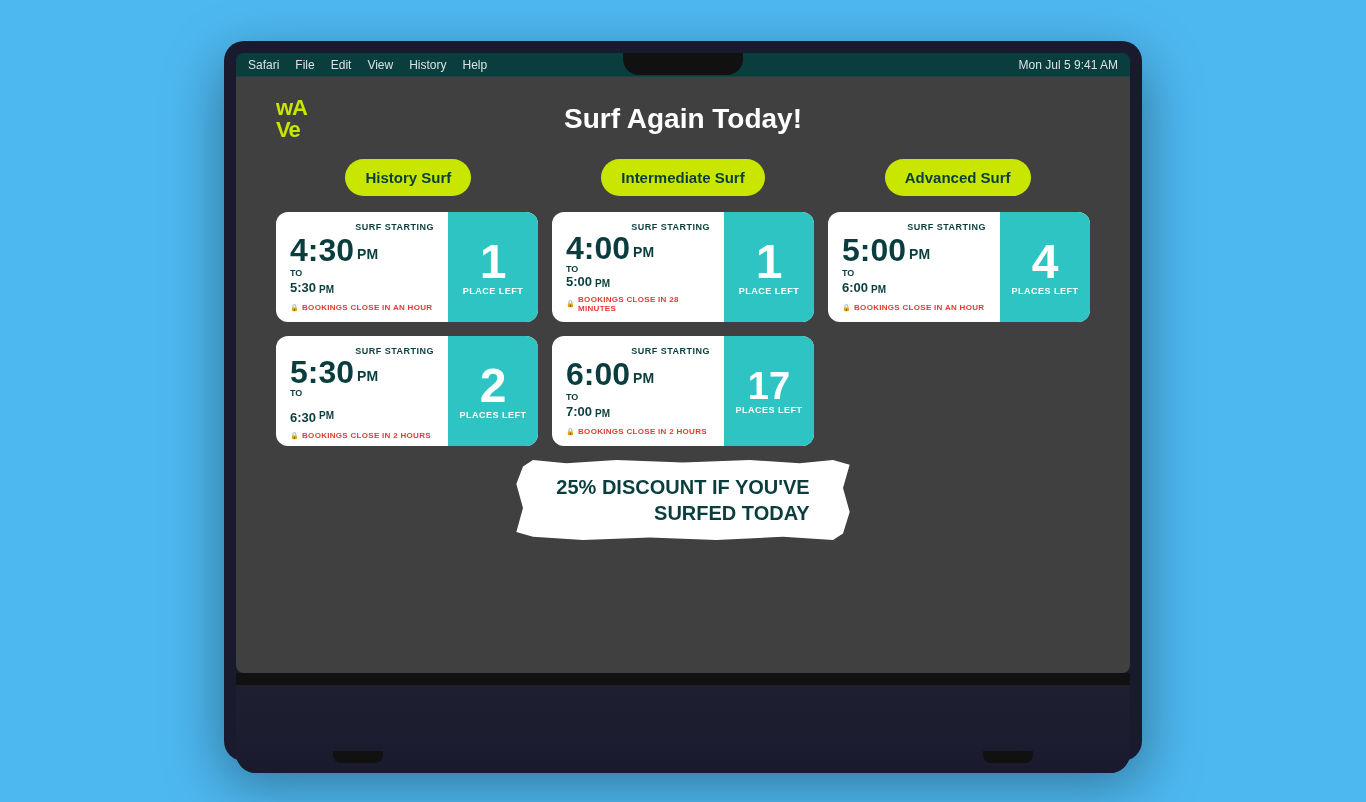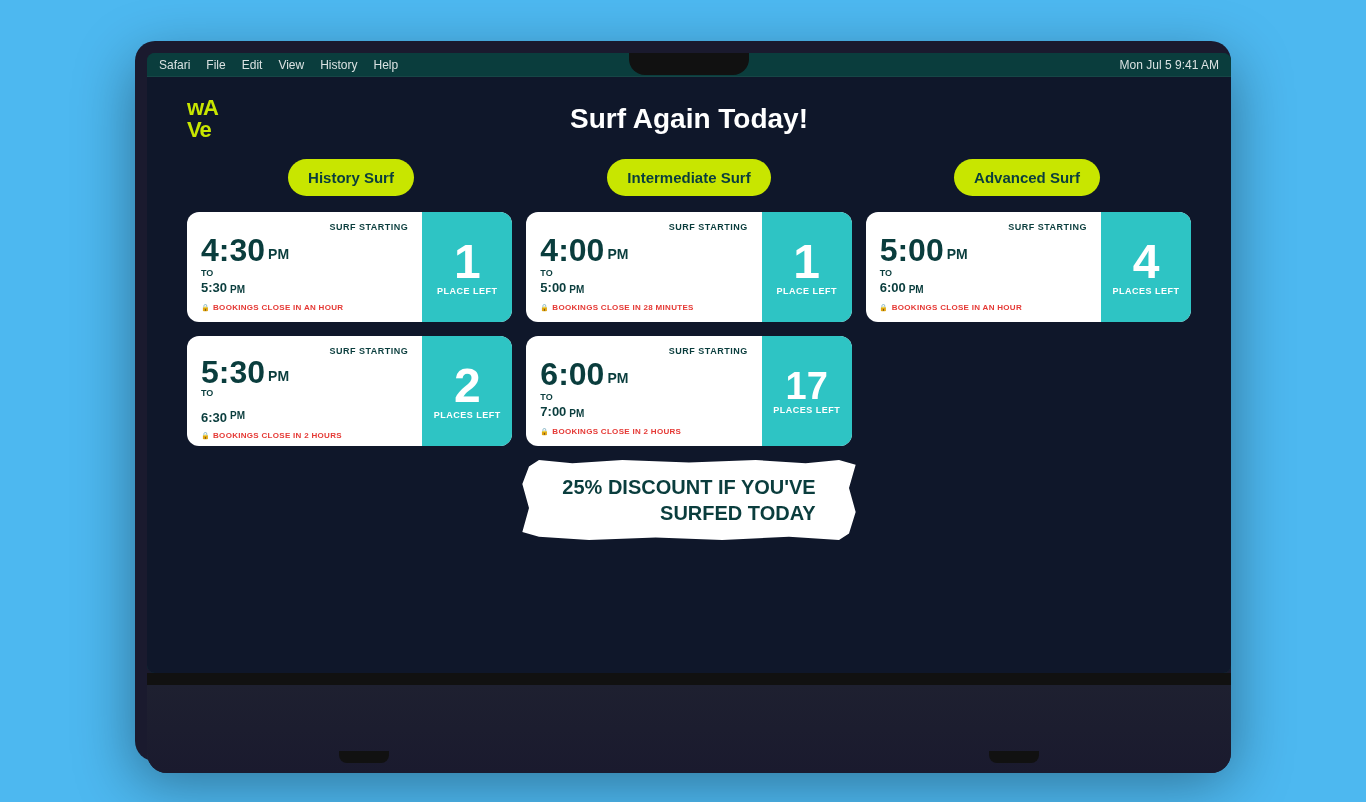--- a/index.html
+++ b/index.html
@@ -9,25 +9,25 @@
       height: 802px;
       background-color: #4db8f0;
       display: flex;
       align-items: center;
       justify-content: center;
       font-family: -apple-system, BlinkMacSystemFont, 'Segoe UI', sans-serif;
       overflow: hidden;
     }
 
     .laptop-outer {
-      width: 1096px;
+      width: 918px;
       height: 720px;
       background: #1a1a2e;
       border-radius: 20px;
-      padding: 12px 0 0 12px;
+      padding: 12px 12px 0 12px;
       position: relative;
       box-shadow: 0 20px 60px rgba(0,0,0,0.4);
     }
 
     .laptop-screen {
       width: 100%;
       height: 620px;
       background: #0a3d3d;
       border-radius: 8px;
       overflow: hidden;
@@ -65,21 +65,21 @@
       left: 50%;
       transform: translateX(-50%);
       width: 120px;
       height: 22px;
       background: #111;
       border-radius: 0 0 16px 16px;
       z-index: 10;
     }
 
     .screen-content {
-      background: #0f172a;
+      background: #404040;
       height: calc(620px - 24px);
       padding: 20px 40px 20px;
       overflow-y: auto;
     }
 
     .header-area {
       display: flex;
       align-items: center;
       margin-bottom: 18px;
     }

